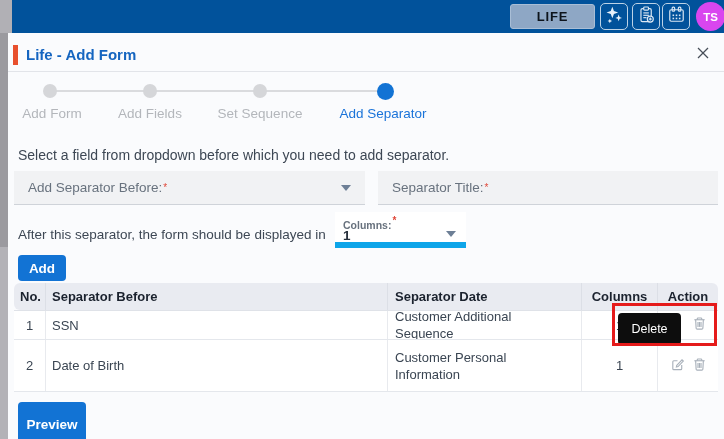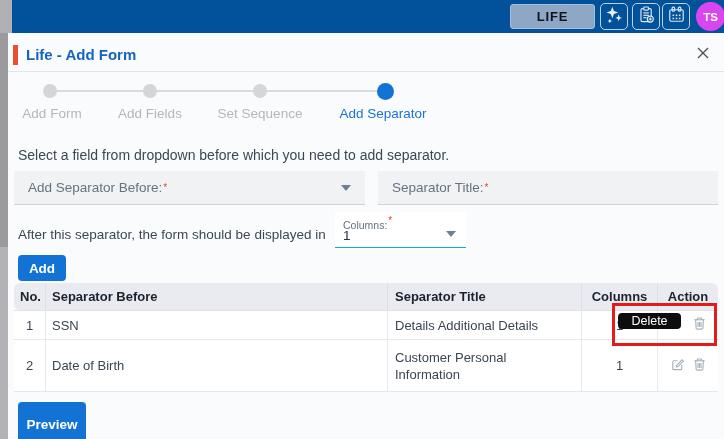--- a/index.html
+++ b/index.html
@@ -56,21 +56,21 @@
   }
   .field .flabel { font-size:13.5px; color:#68727e; }
   .req { color:#e0483a; font-size:10px; vertical-align:super; margin-left:1px; }
   .caret {
     width:0; height:0; border-left:5px solid transparent; border-right:5px solid transparent;
     border-top:6px solid #6d7f96; margin-left:auto;
   }
   .columns-sentence { position:absolute; left:10px; top:194px; font-size:13.5px; color:#3d4754; }
   .columns-dd {
     position:absolute; left:327px; top:179px; width:131px; height:36px;
-    background:#ffffff; border-bottom:1px solid #0ea5e9; cursor:pointer;
+    background:#ffffff; border-bottom:6px solid #0ea5e9; cursor:pointer;font-weight:bold;
   }
   .columns-dd .dlabel { position:absolute; left:8px; top:3px; font-size:10.5px; color:#68727e; }
   .columns-dd .dvalue { position:absolute; left:8px; top:16px; font-size:13.5px; color:#28313d; }
   .columns-dd .caret { position:absolute; right:10px; top:19px; margin-left:0; }
   .btn-blue {
     position:absolute; background:#1273d4; color:#fff; border:none; border-radius:4px;
     font-size:13.5px; font-weight:700; font-family:"Liberation Sans",sans-serif;
     display:flex; align-items:center; justify-content:center; cursor:pointer;
   }
   .add-btn { left:10px; top:222px; width:48px; height:26px; }
@@ -96,21 +96,21 @@
   .r1 { background:#fff; height:30px; border-bottom:1px solid #e4e7ec; border-top:1px solid #dfe2e8; }
   .r2 { background:#fff; height:52px; border-bottom:1px solid #e4e7ec; }
   .action-icon { width:16px; height:16px; display:flex; align-items:center; justify-content:center; cursor:pointer; }
   .spacer16 { width:16px; height:16px; }
   
   .red-box {
     position:absolute; left:604px; top:270px; width:105px; height:43px;
     border:3px solid #e51b1b; pointer-events:none;
   }
   .tooltip {
-    position:absolute; left:610px; top:280px; width:63px; height:16px;
+    position:absolute; left:610px; top:280px; width:63px; height:32px;
     background:#0d0d0d; border-radius:4px; color:#fff; font-size:12.5px;
     display:flex; align-items:center; justify-content:center;
   }
 </style>
 </head>
 <body>
 
 <div class="topbar">
   <div class="life-btn">LIFE</div>
 
@@ -204,30 +204,30 @@
     <span class="dvalue">1</span>
     <span class="caret"></span>
   </div>
 
   <button class="btn-blue add-btn">Add</button>
 
   <div class="table">
     <div class="trow thead">
       <div class="cell c-no">No.</div>
       <div class="cell c-before">Separator Before</div>
-      <div class="cell c-title">Separator Title</div>
+      <div class="cell c-title">Separator Date</div>
       <div class="cell c-cols">Columns</div>
       <div class="cell c-action">Action</div>
     </div>
 
     <div class="trow r1">
       <div class="cell c-no v-no">1</div>
       <div class="cell c-before">SSN</div>
       <div class="cell c-title">
-          <span class="wrapcap">Details Additional Details</span>
+          <span class="wrapcap">Customer Additional Sequence</span>
         </div>
       <div class="cell c-cols">1</div>
       <div class="cell c-action">
         <span class="spacer16"></span>
         <span class="action-icon">
           <span>
             <svg viewBox="0 0 16 16" width="15" height="15" fill="none" stroke="#a8b0ba" stroke-width="1.2">
               <path d="M2.5 4 h11"></path>
               <path d="M5.6 4 V2.9 a.8.8 0 0 1 .8-.8 h3.2 a.8.8 0 0 1 .8.8 V4"></path>
               <path d="M3.9 4 l.5 9 a1.1 1.1 0 0 0 1.1 1 h5 a1.1 1.1 0 0 0 1.1-1 l.5-9"></path>

